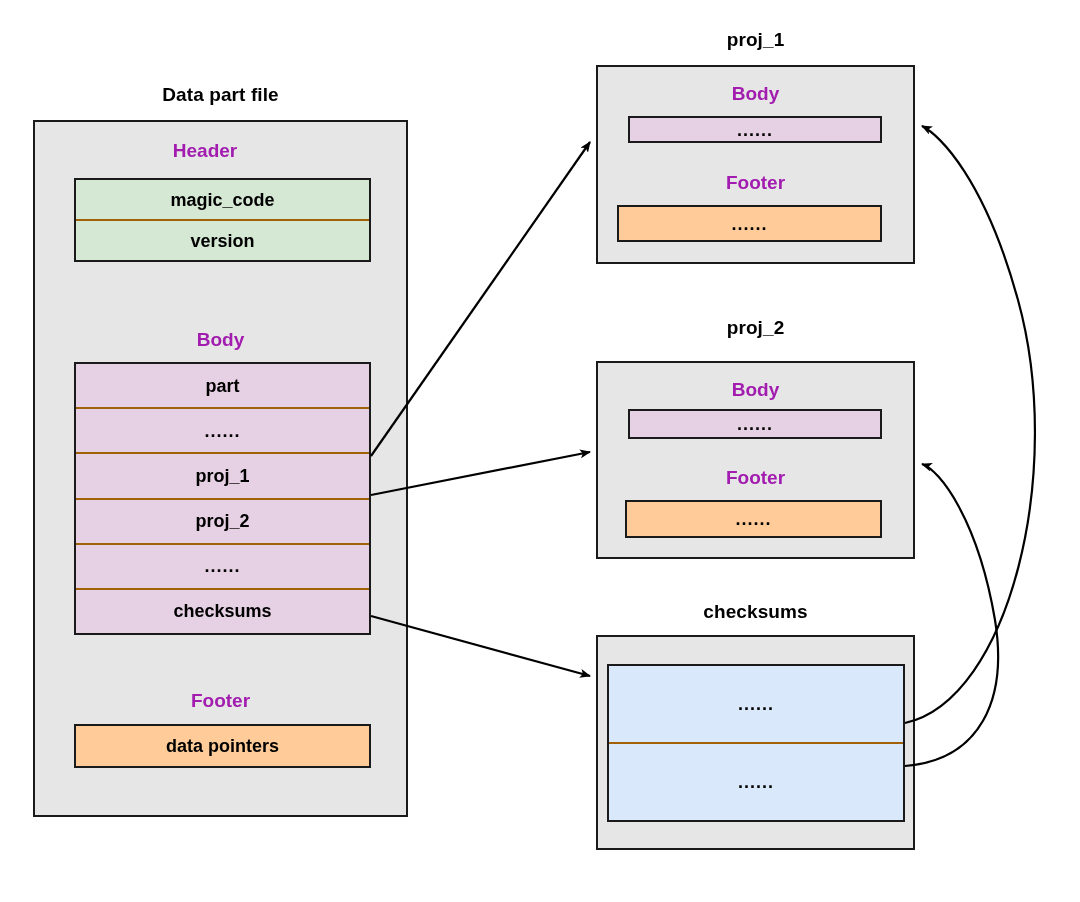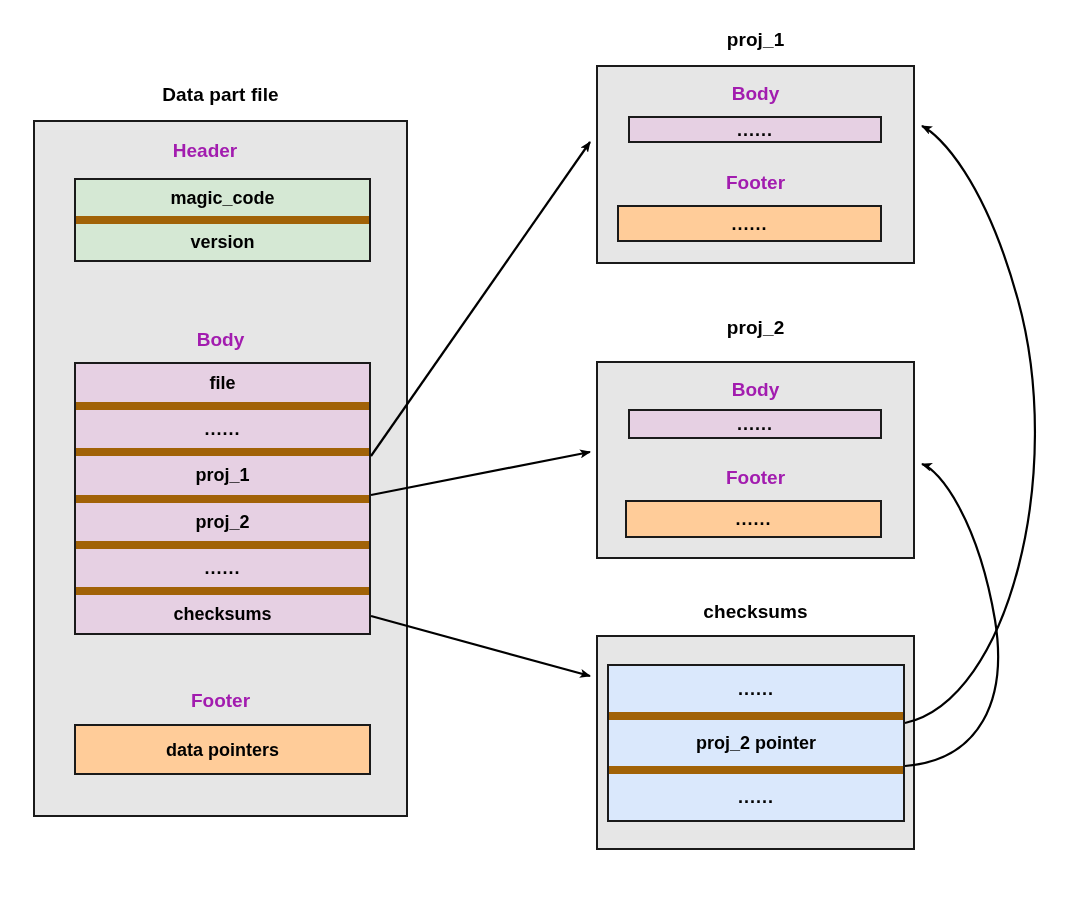--- a/index.html
+++ b/index.html
@@ -64,21 +64,21 @@
   }
   .cell {
     flex: 1 1 0;
     display: flex;
     align-items: center;
     justify-content: center;
     font-weight: bold;
     font-size: 18px;
     color: #000000;
     box-sizing: border-box;
-    border-bottom: 8px solid #a16207;
+    border-bottom: 2px solid #a16207;
     line-height: 1;
   }
   .cell:last-child { border-bottom: none; }
   .cell.dots { letter-spacing: 1px; }
 
   .green  { background: #d5e8d4; }
   .pink   { background: #e6d0e3; }
   .orange { background: #ffcc99; }
   .blue   { background: #dae8fc; }
 </style>
@@ -94,31 +94,31 @@
   <div class="section-label" style="left:33px; top:140px; width:344px;">Header</div>
 
   <div class="stack" style="left:74px; top:178px; width:297px; height:84px;">
     <div class="cell green">magic_code</div>
     <div class="cell green">version</div>
   </div>
 
   <div class="section-label" style="left:33px; top:329px; width:375px;">Body</div>
 
   <div class="stack" style="left:74px; top:362px; width:297px; height:273px;">
-    <div class="cell pink">file</div>
+    <div class="cell pink">part</div>
     <div class="cell pink dots">......</div>
     <div class="cell pink">proj_1</div>
     <div class="cell pink">proj_2</div>
     <div class="cell pink dots">......</div>
     <div class="cell pink">checksums</div>
   </div>
 
   <div class="section-label" style="left:33px; top:690px; width:375px;">Footer</div>
 
-  <div class="stack" style="left:74px; top:724px; width:297px; height:51px;">
+  <div class="stack" style="left:74px; top:724px; width:297px; height:44px;">
     <div class="cell orange">data pointers</div>
   </div>
 
   <div class="caption" style="left:596px; top:29px; width:319px;">proj_1</div>
 
   <div class="container-box" style="left:596px; top:65px; width:319px; height:199px;"></div>
 
   <div class="section-label" style="left:596px; top:83px; width:319px;">Body</div>
 
   <div class="stack" style="left:628px; top:116px; width:254px; height:27px;">
@@ -146,21 +146,20 @@
   <div class="stack" style="left:625px; top:500px; width:257px; height:38px;">
     <div class="cell orange dots">......</div>
   </div>
 
   <div class="caption" style="left:596px; top:601px; width:319px;">checksums</div>
 
   <div class="container-box" style="left:596px; top:635px; width:319px; height:215px;"></div>
 
   <div class="stack" style="left:607px; top:664px; width:298px; height:158px;">
     <div class="cell blue dots">......</div>
-    <div class="cell blue">proj_2 pointer</div>
     <div class="cell blue dots">......</div>
   </div>
 
   <svg class="edges" viewBox="0 0 1080 902" width="1080" height="902">
     <defs>
       <marker id="arrowhead" markerWidth="11" markerHeight="9" refX="10" refY="4.5" orient="auto" markerUnits="userSpaceOnUse">
         <path d="M0,0 L11,4.5 L0,9 L2.6,4.5 Z" fill="#000000"></path>
       </marker>
     </defs>
 

